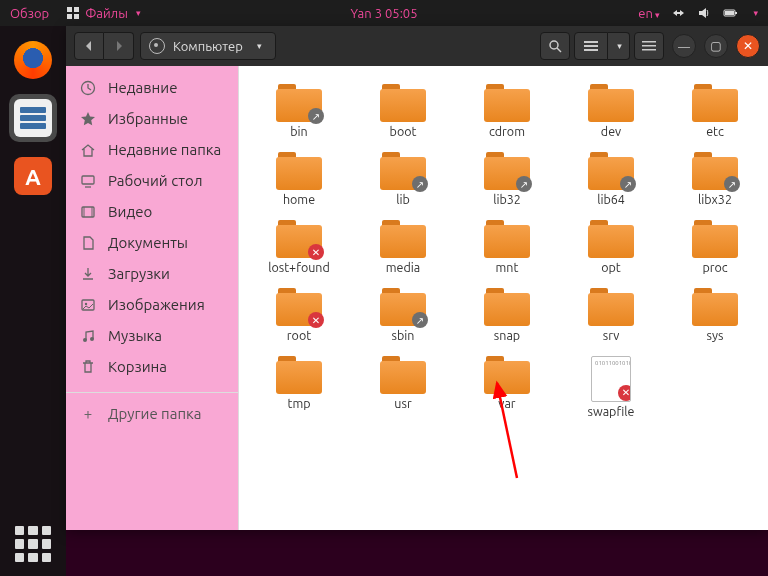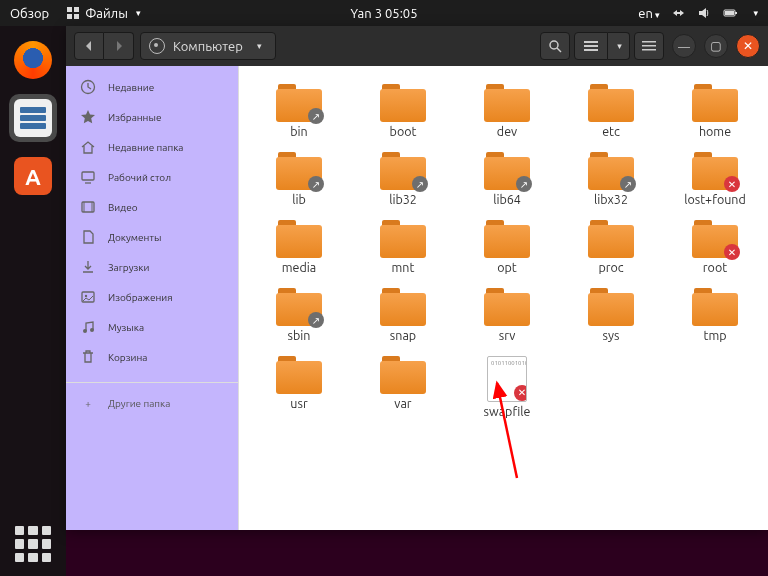--- a/index.html
+++ b/index.html
@@ -1,19 +1,19 @@
 <!DOCTYPE html>
 <html><head>
 <meta charset="utf-8">
 <style>
   * { box-sizing: border-box; margin: 0; padding: 0; font-family: Ubuntu, "Segoe UI", sans-serif; }
   body { width: 768px; height: 576px; background: #2c001e; overflow: hidden; position: relative; }
 
   
-  .menubar { height: 26px; background: #1d1d1d; color: #ffffff; display: flex; align-items: center; font-size: 13px; padding: 0 10px; }
+  .menubar { height: 26px; background: #1d1d1d; color: #ec4899; display: flex; align-items: center; font-size: 13px; padding: 0 10px; }
   .menubar .left { display: flex; gap: 18px; align-items: center; }
   .menubar .center { position: absolute; left: 50%; transform: translateX(-50%); }
   .menubar .right { margin-left: auto; display: flex; gap: 12px; align-items: center; }
   .menubar .filesbtn { display: flex; align-items: center; gap: 6px; }
   .menubar .grid-icon { display: inline-block; width: 12px; height: 12px; background:
     linear-gradient(#ddd,#ddd) 0 0/5px 5px no-repeat,
     linear-gradient(#ddd,#ddd) 7px 0/5px 5px no-repeat,
     linear-gradient(#ddd,#ddd) 0 7px/5px 5px no-repeat,
     linear-gradient(#ddd,#ddd) 7px 7px/5px 5px no-repeat; }
   .dd { font-size: 9px; margin-left: 2px; }
@@ -44,21 +44,21 @@
   .tb-right{display:flex; gap:4px; align-items:center;}
   .tb-btn.sq{width:30px;}
   .view-group{display:flex;}
   .view-group .tb-btn{border-radius:0;}
   .view-group .tb-btn:first-child{border-radius:4px 0 0 4px; width:34px;}
   .view-group .tb-btn:last-child{border-radius:0 4px 4px 0; border-left:none; width:22px;}
   .win-btn{width:24px; height:24px; border-radius:50%; background:#3a3a3a; color:#ccc; display:flex; align-items:center; justify-content:center; border:1px solid #222; font-size:12px; margin-left:4px;}
   .win-btn.close{background:#e95420; color:#fff;}
 
   .fm-body{flex:1; display:flex; overflow:hidden;}
-  .sidebar{width:173px; background:#c4b5fd; border-right:1px solid #ddd; padding:6px 0; font-size:10px; color:#333; overflow-y:auto;}
+  .sidebar{width:173px; background:#f9a8d4; border-right:1px solid #ddd; padding:6px 0; font-size:15px; color:#333; overflow-y:auto;}
   .side-item{display:flex; align-items:center; gap:12px; padding:7px 14px; cursor:pointer;}
   .side-icon{width:16px; height:16px; display:flex; align-items:center; justify-content:center; color:#666; flex-shrink:0;}
   .side-sep{height:6px;}
   .side-item.other{border-top:1px solid #ddd; margin-top:4px; padding-top:12px; padding-bottom:12px; color:#555;}
 
   .icon-area{flex:1; padding:14px 0 0 0; overflow:auto;}
   .icon-grid{display:grid; grid-template-columns:repeat(5, 104px); justify-content:start; padding-left:8px;}
   .file-item{display:flex; flex-direction:column; align-items:center; font-size:12.5px; color:#333; padding:4px 0 10px; cursor:pointer;}
   .folder{width:46px; height:38px; position:relative; margin-bottom:2px;}
   .folder::before{content:""; position:absolute; top:0; left:2px; width:18px; height:8px; background:#d97a1e; border-radius:2px 2px 0 0;}
@@ -292,20 +292,24 @@
               <span class="badge link">↗</span>
             </div>
             <span>bin</span>
           </div>
           <div class="file-item">
             <div class="folder"></div>
             <span>boot</span>
           </div>
           <div class="file-item">
             <div class="folder"></div>
+            <span>cdrom</span>
+          </div>
+          <div class="file-item">
+            <div class="folder"></div>
             <span>dev</span>
           </div>
           <div class="file-item">
             <div class="folder"></div>
             <span>etc</span>
           </div>
           <div class="file-item">
             <div class="folder"></div>
             <span>home</span>
           </div>

